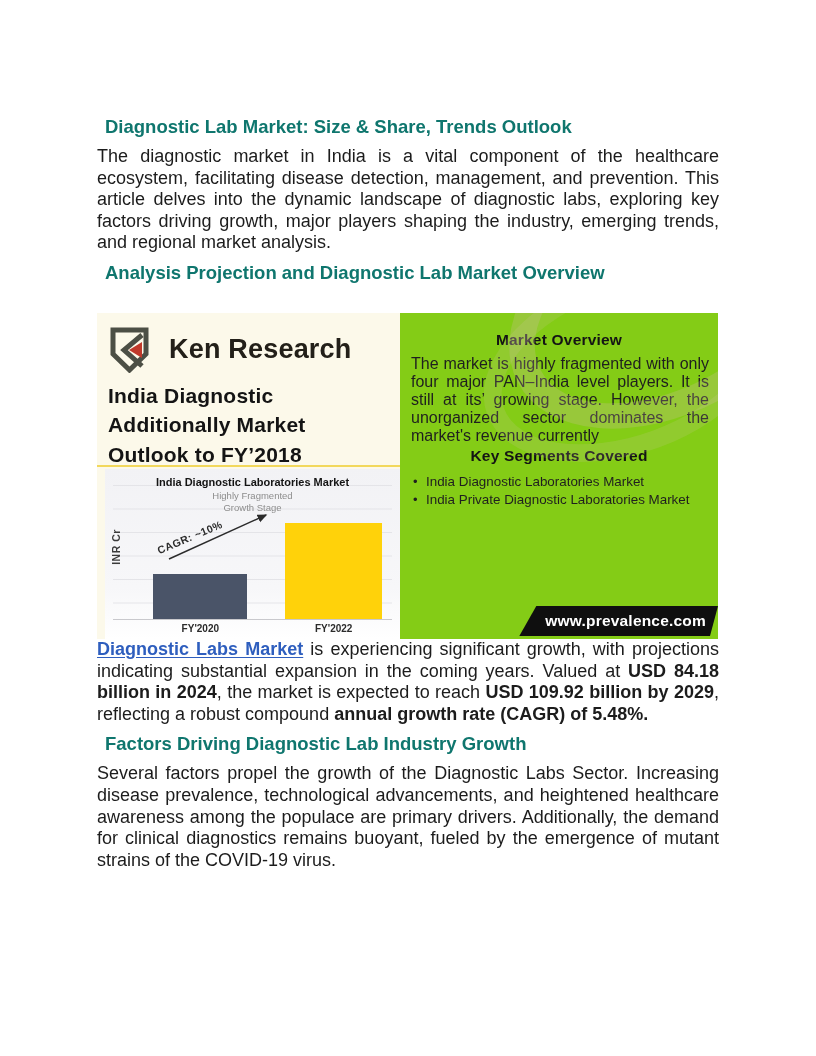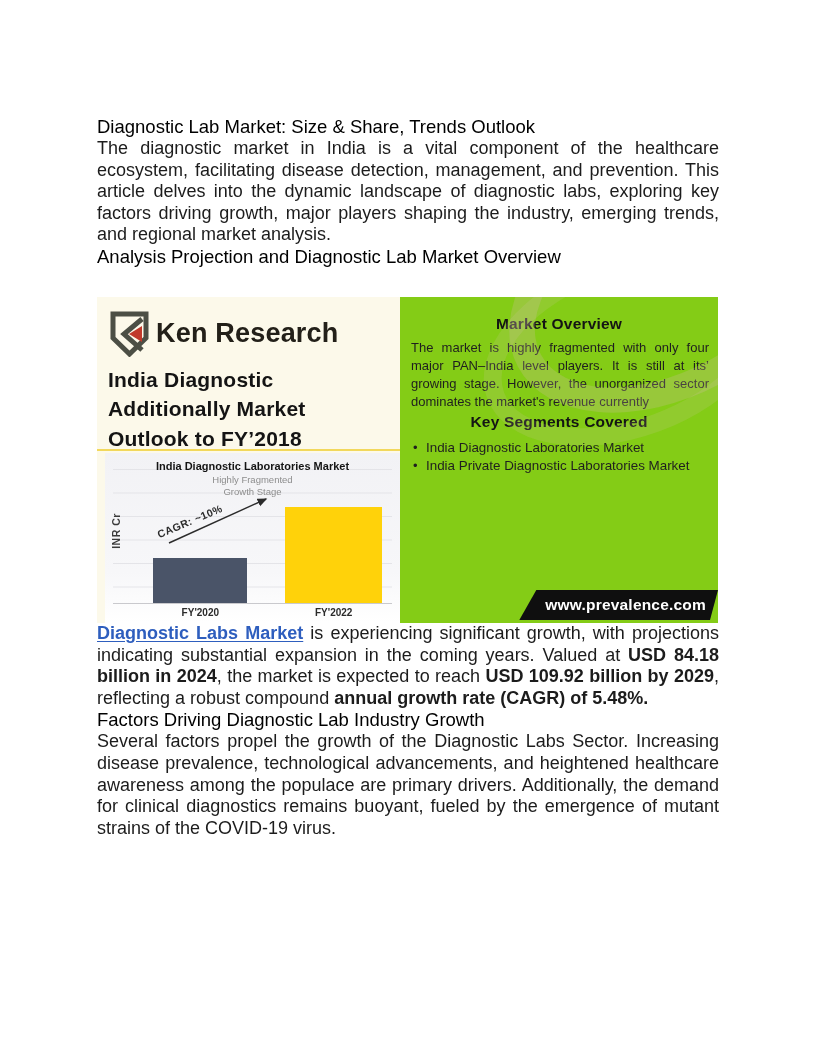--- a/index.html
+++ b/index.html
@@ -8,22 +8,22 @@
     width:816px; height:1056px;
     font-family:"Liberation Sans", sans-serif;
     color:#1a1a1a;
     position:relative;
     overflow:hidden;
   }
   .content {
     position:absolute; left:97px; top:0; width:622px;
   }
   h1.doc-title, h2.doc-heading {
-    font-size:18.5px; font-weight:normal; color:#000000;
-    margin:0; line-height:22px;
+    font-size:18.5px; font-weight:bold; color:#0f766e;
+    margin:8px; line-height:22px;
     font-family:"Liberation Sans", sans-serif;
   }
   h1.doc-title { margin-top:116px; }
   p.body-text {
     font-size:18px; line-height:21.6px; text-align:justify;
     margin:0; color:#1c1c1c;
   }
   .p1 { margin-top:26px; }
   .h2a { margin-top:27px; }
   .p2 { margin-top:42px; }
@@ -43,21 +43,21 @@
     background:#fcf8e6;
     overflow:hidden;
   }
   .ig-left {
     position:relative; width:303px; height:100%;
     background:#fcf9ea;
     flex:0 0 303px;
   }
   .ig-logo-row {
     position:absolute; left:12px; top:14px;
-    display:flex; align-items:center; gap:6px;
+    display:flex; align-items:center; gap:19px;
   }
   .ig-logo-row svg { display:block; }
   .brand-name {
     font-size:27px; font-weight:bold; color:#232019; letter-spacing:0.2px;
   }
   .ig-title {
     position:absolute; left:11px; top:68px;
     font-size:21px; font-weight:bold; color:#141414; line-height:29.5px;
     letter-spacing:0.2px;
   }
@@ -125,21 +125,21 @@
     width:300px; height:180px; right:-60px; top:-40px;
     border:18px solid rgba(230,200,200,0.14); transform:rotate(-20deg);
   }
   .ig-right h4 {
     margin:0; text-align:center; font-size:15.5px; font-weight:bold;
     color:#141414; letter-spacing:0.2px;
   }
   .overview-heading { padding-top:18px; }
   .overview-text {
     margin:6px 0 0 0; padding:0 9px 0 11px;
-    font-size:13px; line-height:18px; text-align:justify; color:#1f1f1f;
+    font-size:16px; line-height:18px; text-align:justify; color:#1f1f1f;
   }
   .segments-heading { margin-top:2px !important; }
   ul.segments {
     margin:8px 0 0 0; padding:0 9px 0 26px; list-style:none;
   }
   ul.segments li {
     position:relative; font-size:13.4px; line-height:18.5px;
     text-align:justify; color:#1f1f1f;
   }
   ul.segments li::before {

